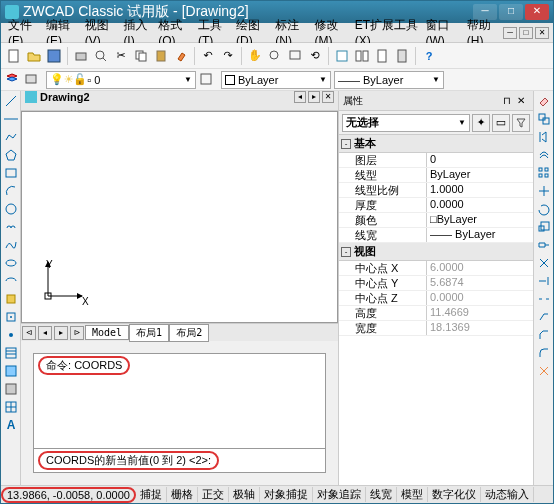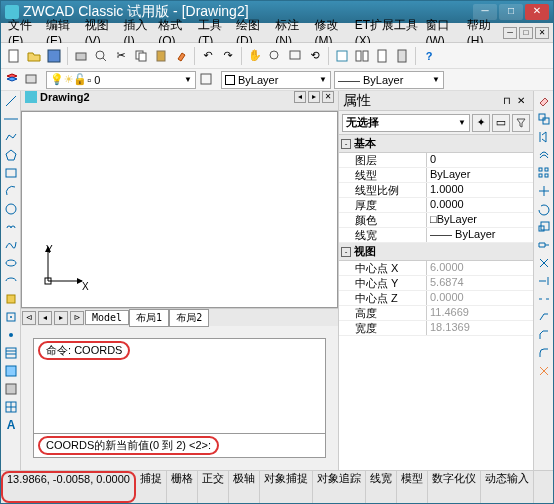--- a/index.html
+++ b/index.html
@@ -36,36 +36,36 @@
 .mstabs{height:18px;background:#e8e8e8;display:flex;align-items:center;border-top:1px solid #ccc}
 .mstabs .nv{width:14px;height:14px;border:1px solid #999;margin:0 1px;font-size:8px;text-align:center;line-height:12px;cursor:pointer}
 .mstabs .tab{padding:1px 6px;border:1px solid #999;background:#fff;font-size:10px;font-family:monospace;cursor:pointer}
 .cmdarea{height:120px;background:#fff;border:1px solid #999;margin:12px;display:flex;flex-direction:column;font-family:monospace;font-size:11px}
 .cmdhist{flex:1;padding:2px 4px;overflow:hidden}
 .cmdhist .hl{display:inline-block;border:2px solid #d33;border-radius:10px;padding:0 6px}
 .cmdline{border-top:1px solid #999;padding:2px 4px;display:flex;align-items:center}
 .cmdline .hl{border:2px solid #d33;border-radius:10px;padding:0 6px;display:inline-block}
 .proppanel{width:195px;background:#f0f0f0;border-left:1px solid #ccc;display:flex;flex-direction:column}
 .proppanel .hdr{height:20px;background:#e8e8e8;display:flex;align-items:center;padding:0 4px;border-bottom:1px solid #ccc}
-.proppanel .hdr .ttl{flex:1;font-size:14px}
+.proppanel .hdr .ttl{flex:1;font-size:10px}
 .proppanel .hdr i{width:12px;height:12px;margin-left:2px;font-style:normal;font-size:10px;cursor:pointer}
 .proppanel .selrow{height:24px;display:flex;align-items:center;padding:3px;gap:2px;border-bottom:1px solid #ccc}
 .proppanel .selrow .sel{flex:1;height:18px;border:1px solid #aaa;background:#fff;padding:0 3px;display:flex;align-items:center;font-weight:bold}
 .proppanel .selrow .sel .dd{margin-left:auto;font-size:8px}
 .proppanel .selrow .b{width:18px;height:18px;border:1px solid #aaa;cursor:pointer;display:flex;align-items:center;justify-content:center}
 .pgrid{flex:1;background:#fff;overflow:hidden;font-size:10px}
 .pgrid .grp{background:#e8e8e8;padding:1px 2px;border-bottom:1px solid #ccc;display:flex;align-items:center}
 .pgrid .grp .ex{width:10px;height:10px;border:1px solid #666;text-align:center;line-height:8px;margin-right:3px;font-size:8px}
 .pgrid .row{display:flex;border-bottom:1px solid #eee;height:15px}
 .pgrid .row .k{width:88px;padding:0 16px 0 16px;border-right:1px solid #ccc}
 .pgrid .row .v{flex:1;padding:0 3px}
 .pgrid .row .v.dim{color:#999}
 .rtool{width:20px;background:#f0f0f0;display:flex;flex-direction:column;gap:2px;padding:2px;border-left:1px solid #ccc}
 .rtool .t{width:16px;height:16px;cursor:pointer;display:flex;align-items:center;justify-content:center}
-.status{height:33px;background:#e8e8e8;border-top:1px solid #ccc;display:flex;font-size:10px}
+.status{height:18px;background:#e8e8e8;border-top:1px solid #ccc;display:flex;align-items:center;font-size:10px}
 .status .coord{padding:0 4px;border-right:1px solid #ccc}
 .status .coord.hl{border:2px solid #d33;border-radius:8px;padding:0 4px}
 .status .btn{padding:0 4px;border-right:1px solid #ccc;cursor:pointer}
 svg{display:block}
 </style>
 </head>
 <body>
 
 <div class="titlebar">
   <div class="logo"></div>

